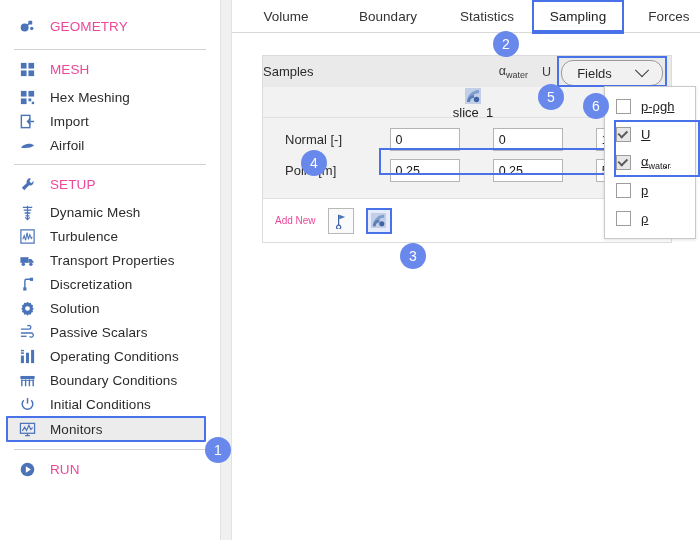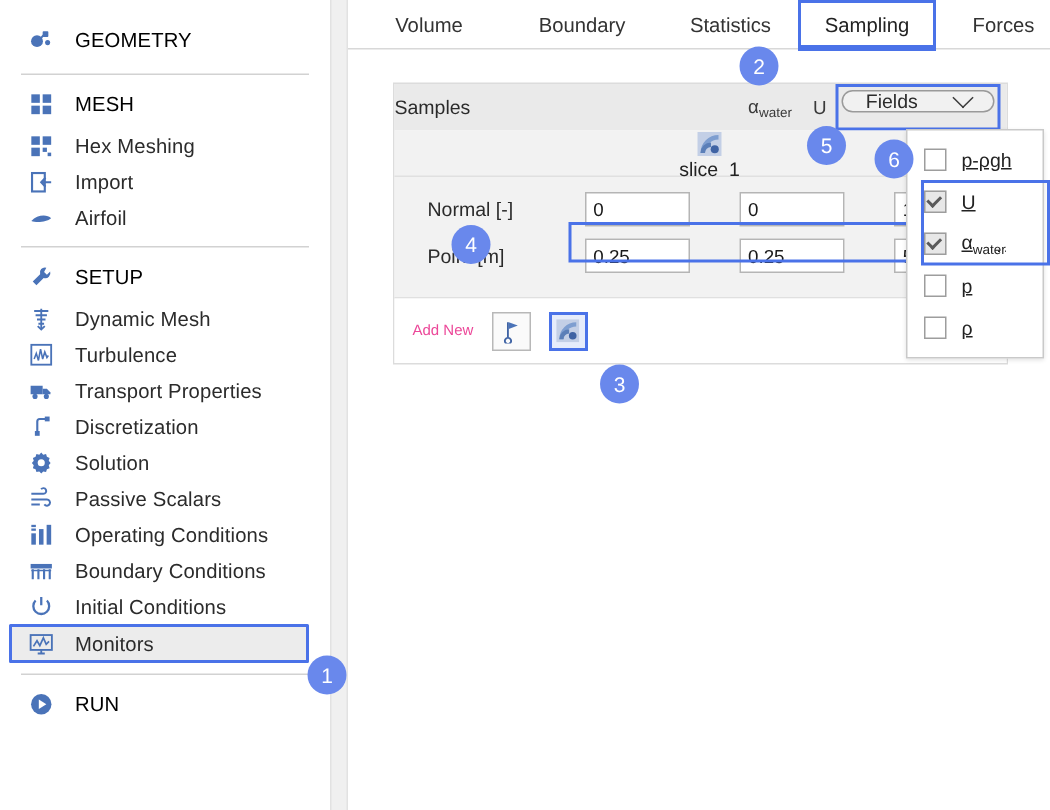--- a/index.html
+++ b/index.html
@@ -34,21 +34,21 @@
     display: flex; align-items: center; justify-content: center;
     flex: 0 0 22px;
     margin-right: 12px;
   }
   .side-item .lbl {
     font-size: 13.5px;
     color: #2b2b2b;
     letter-spacing: .1px;
     white-space: nowrap;
   }
-  .side-item.heading .lbl { color: #000000; }
+  .side-item.heading .lbl { color: #ec4899; }
   .side-sep {
     height: 1px; background: #d2d2d2;
     margin: 7px 14px 7px 14px;
   }
   .side-item.selected {
     background: #ececec;
     border: 2px solid #4a72e8;
     border-radius: 1px;
     margin-left: 6px; margin-right: 14px;
     height: 26px;
@@ -110,21 +110,21 @@
     margin-left: 0;
   }
   .hdr-cols {
     position: absolute; right: 120px; top: 0; height: 31px;
     display: flex; align-items: center; gap: 14px;
   }
   .hdr-col { font-size: 12.5px; color: #3a3a3a; }
   .sub { font-size: 9px; vertical-align: -3px; }
   .fields-btn {
     position: absolute; right: 8px; top: 4px;
-    width: 102px; height: 15px;
+    width: 102px; height: 26px;
     border: 1px solid #9a9a9a;
     border-radius: 12px;
     background: #f1f1f1;
     display: flex; align-items: center; justify-content: center;
     gap: 25px;
     font-size: 13px; color: #2b2b2b;
     box-sizing: border-box;
   }
   .fields-hl {
     position: absolute; right: 4px; top: 0px;

